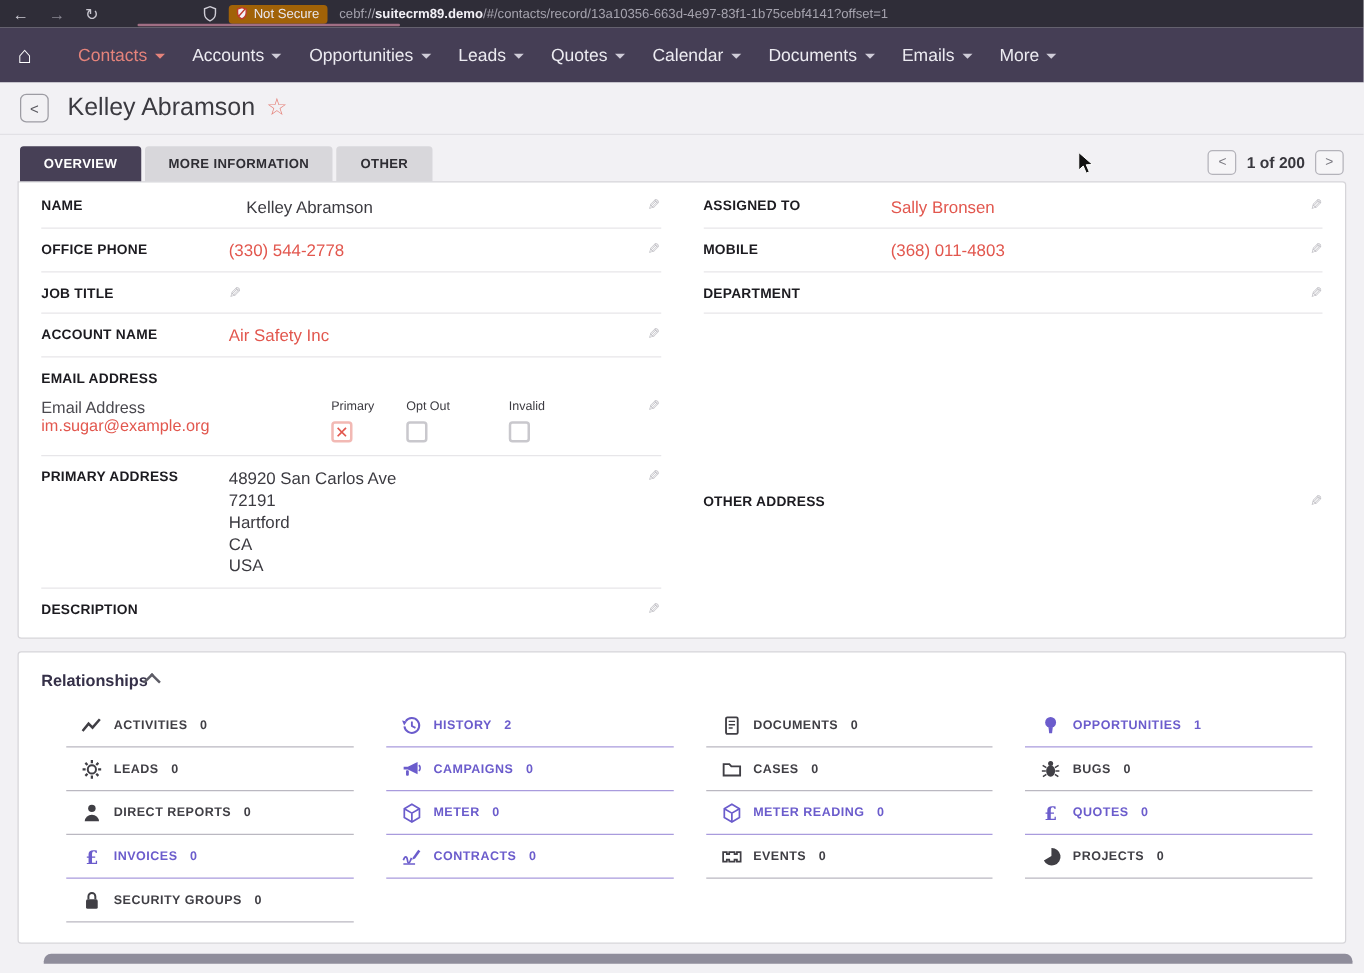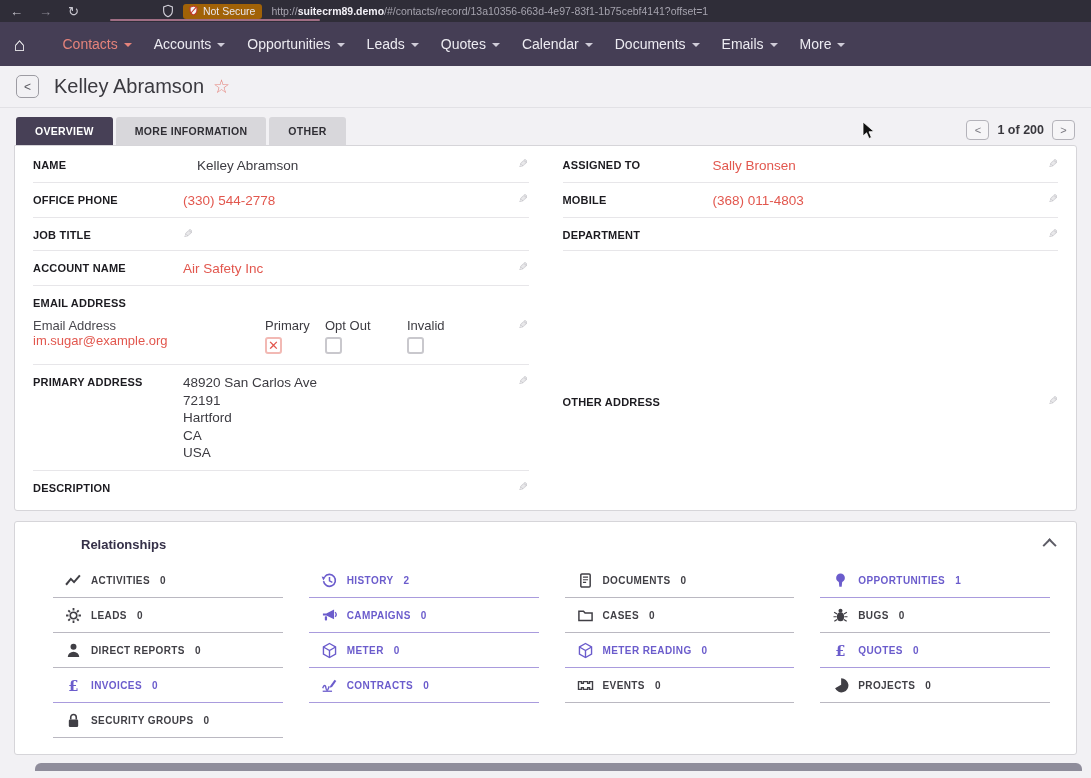--- a/index.html
+++ b/index.html
@@ -53,30 +53,30 @@
   .spacer-tall { height:134px; }
 
   
   .email-block { padding:9px 0 10px 0; border-bottom:1px solid #e7e6e9; }
   .email-head { display:flex; }
   .email-body { display:flex; margin-top:9px; }
   .email-left { width:150px; flex:none; }
   .email-cols { flex:1; display:flex; gap:14px; }
   .em-label { font-size:13px; color:#4a494f; }
   .em-addr { font-size:13px; color:#e2574e; }
-  .cb-col { width:46px; font-size:13px; color:#3c3b41; line-height:16px; }
+  .cb-col { width:46px; font-size:10px; color:#3c3b41; line-height:16px; }
   .cb-col .cb { width:17px; height:17px; border:2px solid #c9c8cd; border-radius:3px; margin-top:3px; background:#fff; position:relative; }
   .cb-col .cb.checked { border-color:#f2b9b4; }
   .cb-col .cb.checked::after { content:"✕"; position:absolute; left:1px; top:-1px; color:#e2574e; font-size:13px; }
   .email-cols-wrap { flex:1; display:flex; }
   .inv-offset { margin-left:22px; }
 
   
   .rel-panel { background:#fff; border:1px solid #d6d5d9; border-radius:3px; margin:10px 14px 0 14px; }
-  .rel-header { display:flex; justify-content:space-between; align-items:center; padding:15px 20px 11px 18px;margin-left:48px; }
+  .rel-header { display:flex; justify-content:flex-start; align-items:center; padding:15px 20px 11px 18px; }
   .rel-title { font-size:13px; font-weight:bold; color:#353048; }
   .rel-collapse { width:10px; height:10px; border-left:2px solid #5d5c66; border-top:2px solid #5d5c66; transform:rotate(45deg) translateY(2px); }
   .rel-grid { display:grid; grid-template-columns:repeat(4,1fr); column-gap:26px; padding:0 26px 16px 38px; }
   .rel-cell { display:flex; align-items:center; gap:9px; padding:9px 2px 8px 12px; border-bottom:1px solid #bab8c1; }
   .rel-cell .ric { width:17px; height:17px; flex:none; }
   .rel-cell .ric svg { width:100%; height:100%; display:block; }
   .rel-cell .rlabel { font-size:10px; font-weight:bold; letter-spacing:.4px; }
   .rel-cell .rcount { font-size:10px; font-weight:bold; margin-left:1px; }
   .rel-cell.dark { color:#403f45; }
   .rel-cell.dark .rlabel, .rel-cell.dark .rcount { color:#403f45; }
@@ -102,21 +102,21 @@
   </span>
   <span class="ns-chip">
     <span class="badge">
       <svg viewBox="0 0 16 16">
           <path d="M8 1.5 L13 3.4 V7.6 C13 11 10.8 13.4 8 14.6 C5.2 13.4 3 11 3 7.6 V3.4 Z" fill="#f4f2f6" stroke="#c0392b" stroke-width="1.6"></path>
           <path d="M4 12 L12 3" stroke="#c0392b" stroke-width="1.6"></path>
         </svg>
     </span>
     <span>Not Secure</span>
   </span>
-  <span class="url"><span>http://</span><span class="host">suitecrm89.demo</span><span>/#/contacts/record/13a10356-663d-4e97-83f1-1b75cebf4141?offset=1</span></span>
+  <span class="url"><span>cebf://</span><span class="host">suitecrm89.demo</span><span>/#/contacts/record/13a10356-663d-4e97-83f1-1b75cebf4141?offset=1</span></span>
   <div class="chrome-underline"></div>
 </div>
 
 <div class="navbar">
   <span class="home">⌂</span>
   <div id="nav-items" style="display:flex;align-items:center;">
       <div class="nav-item active">
         <span>Contacts</span>
         <span class="caret"></span>
       </div>

